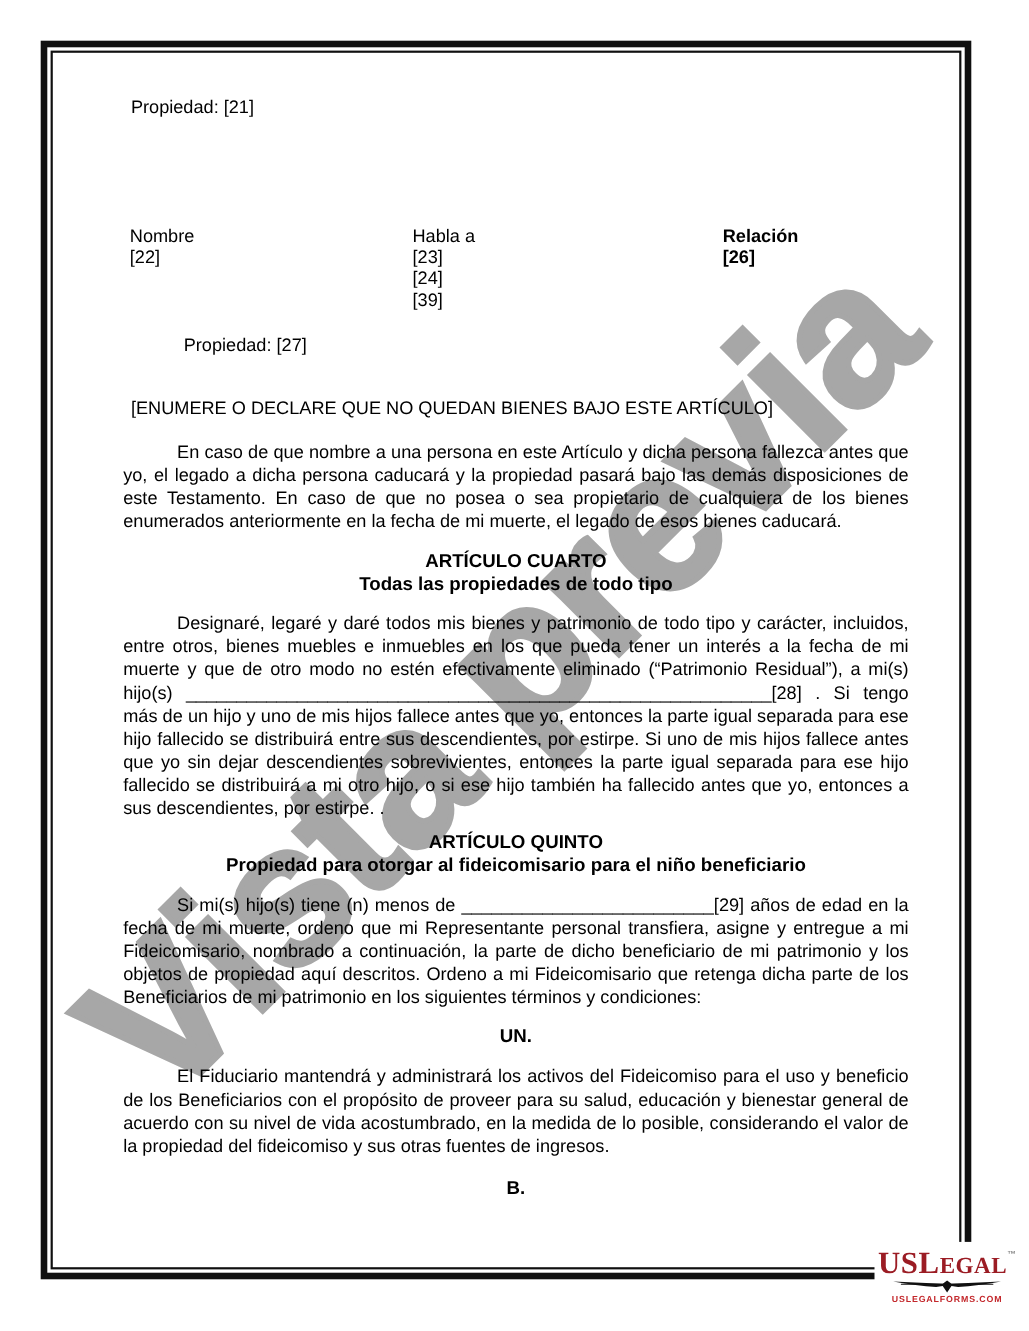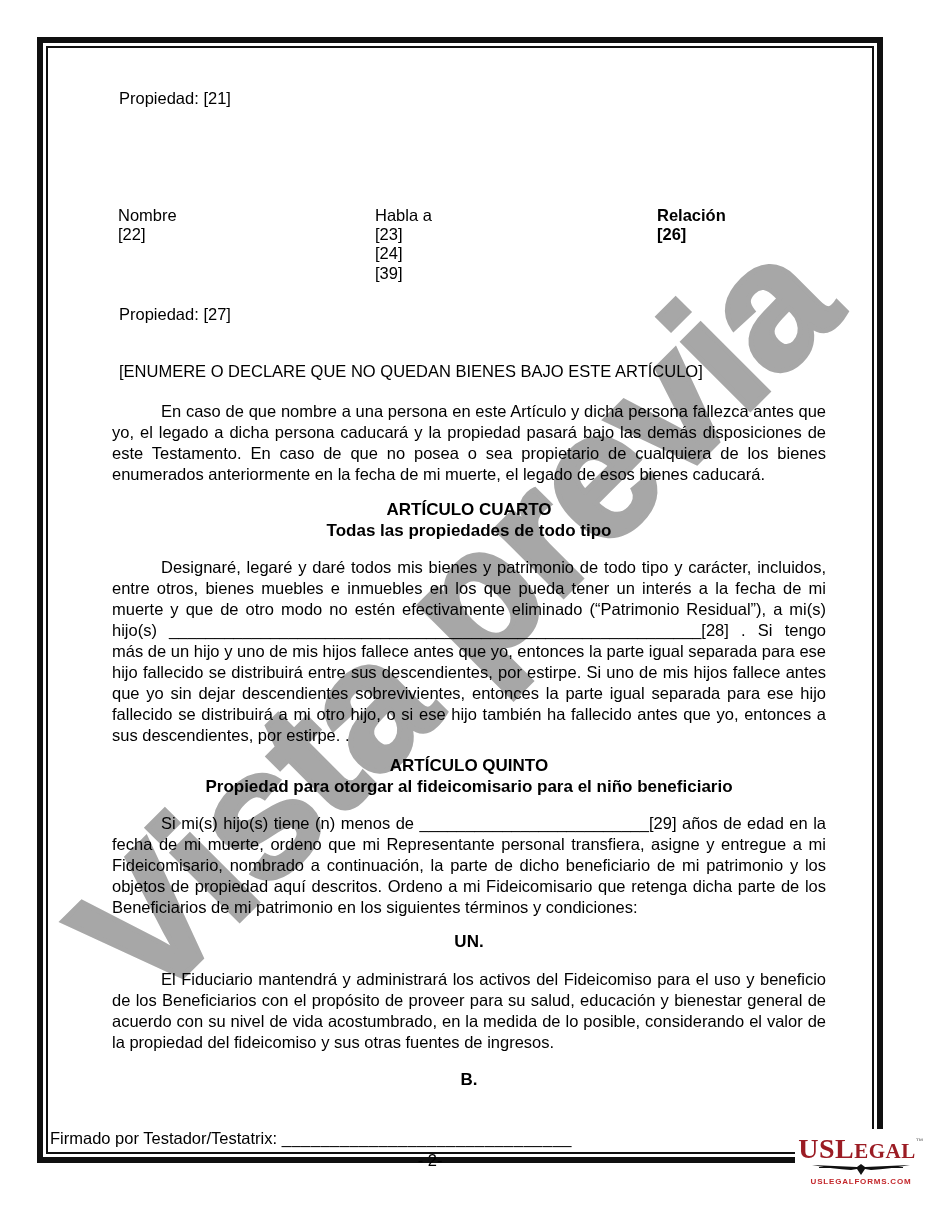--- a/index.html
+++ b/index.html
@@ -68,21 +68,21 @@
     margin-top: 97px;
   }
   .col {
     position: absolute;
     top: 0;
     line-height: 19.2px;
   }
   .col-name     { left: 6px; }
   .col-speak    { left: 263px; }
   .col-relation { left: 545px; font-weight: bold; }
-  .prop-line-2  { margin-top: 21px; }
+  .prop-line-2  { margin-top: 21px; margin-left: 48px; }
   .enumerate    { margin-top: 36px; padding-left: 7px; }
   .para {
     text-align: justify;
     text-indent: 49px;
   }
   .p-lapse   { margin-top: 19px; }
   .heading {
     text-align: center;
     font-weight: bold;
     font-size: 17px;
@@ -197,27 +197,20 @@
     <div class="heading">Propiedad para otorgar al fideicomisario para el niño beneficiario</div>
     <div class="para p-art5">Si mi(s) hijo(s) tiene (n) menos de _________________________[29] años de edad en la fecha de mi muerte, ordeno que mi Representante personal transfiera, asigne y entregue a mi Fideicomisario, nombrado a continuación, la parte de dicho beneficiario de mi patrimonio y los objetos de propiedad aquí descritos. Ordeno a mi Fideicomisario que retenga dicha parte de los Beneficiarios de mi patrimonio en los siguientes términos y condiciones:</div>
 
     <div class="heading h-un">UN.</div>
     <div class="para p-un">El Fiduciario mantendrá y administrará los activos del Fideicomiso para el uso y beneficio de los Beneficiarios con el propósito de proveer para su salud, educación y bienestar general de acuerdo con su nivel de vida acostumbrado, en la medida de lo posible, considerando el valor de la propiedad del fideicomiso y sus otras fuentes de ingresos.</div>
 
     <div class="heading h-b">B.</div>
 
   </div>
 
-  <div class="footer">
-    <div class="sig-row">
-      <span>Firmado por Testador/Testatrix:</span>
-      <span class="sig-blank">______________________________</span>
-    </div>
-    <div class="page-num">- 2-</div>
-  </div>
 
   <div class="logo">
     <div class="logo-text">
       <span class="logo-part1">USL</span><span class="logo-part2">EGAL</span><span class="logo-tm">™</span>
     </div>
     <div class="logo-wings">
       <svg width="104" height="13" viewBox="0 0 104 13" xmlns="http://www.w3.org/2000/svg">
         <path d="M52 1 L56 4 L101 2 Q80 6 62 7 L56 6 L52 12 L48 6 L42 7 Q24 6 3 2 L48 4 Z" fill="#111111"></path>
         <path d="M10 4 L94 4 L94 5 L10 5 Z" fill="#111111"></path>
       </svg>

